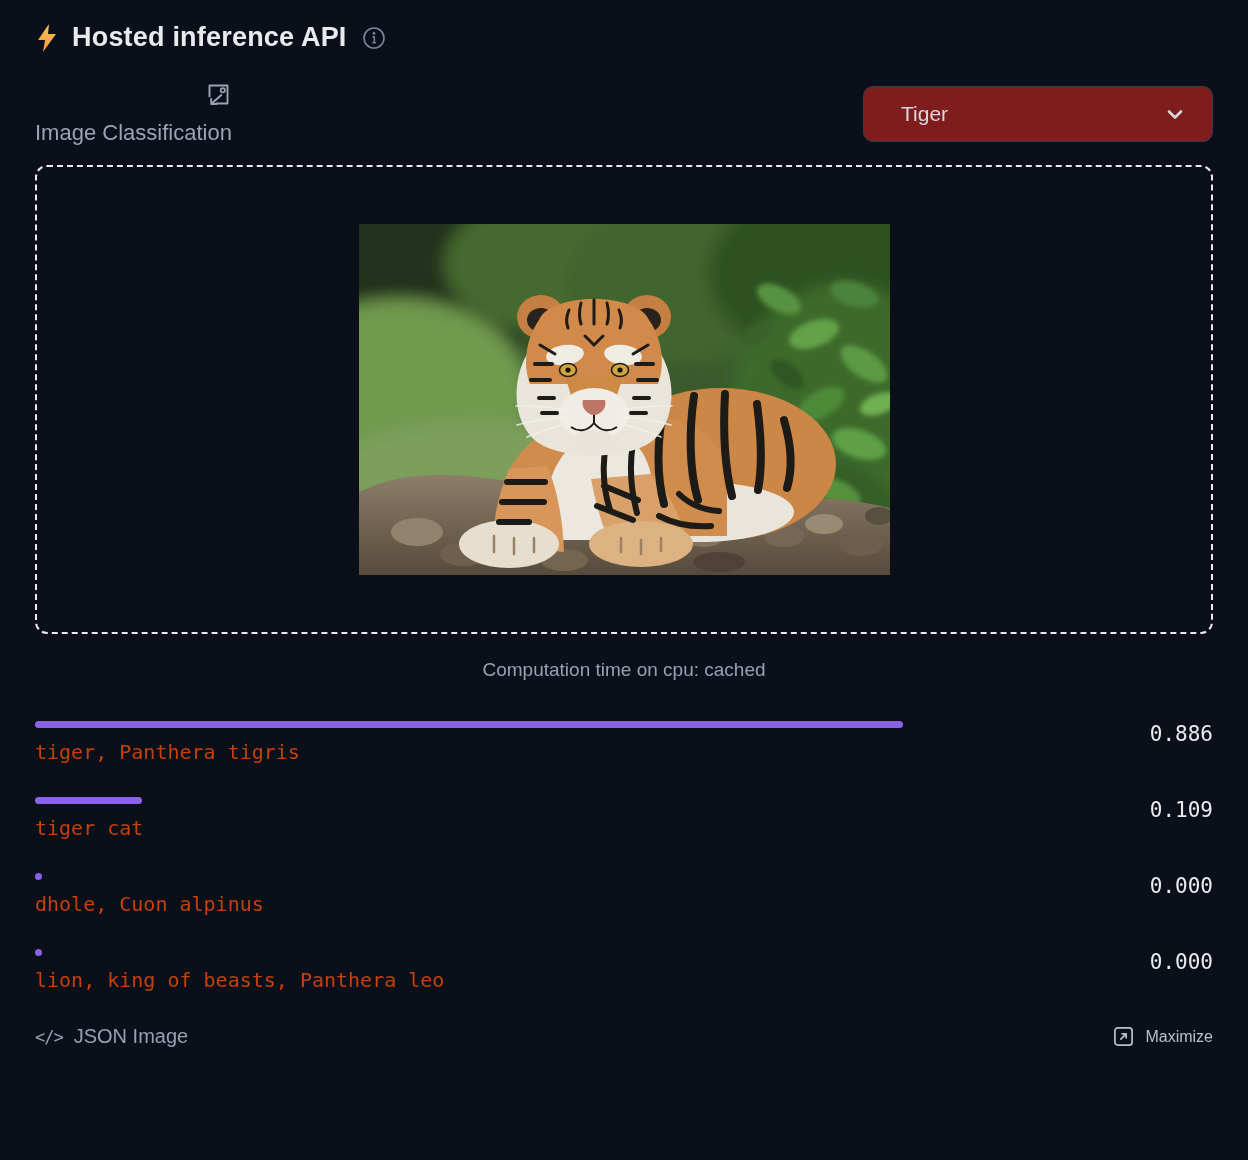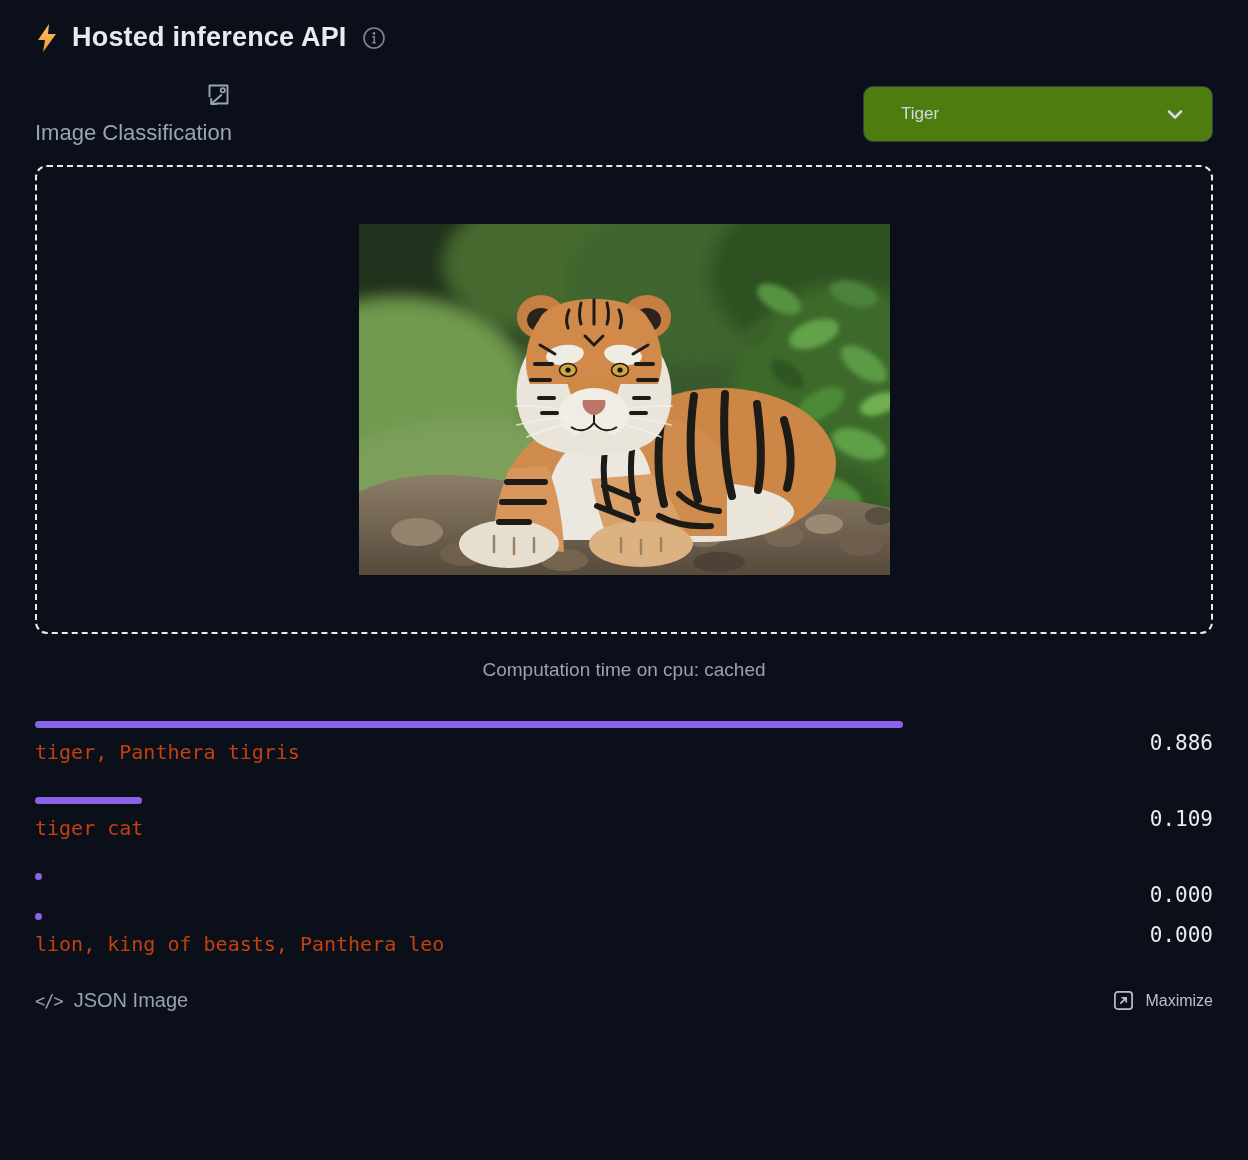--- a/index.html
+++ b/index.html
@@ -9,40 +9,40 @@
   
   .header-row{display:flex;align-items:center;gap:13px;margin-top:2px;}
   .bolt{width:24px;height:30px;flex:0 0 auto;}
   .title{font-size:27px;font-weight:700;color:#e8eaed;letter-spacing:.2px;}
   .info{width:24px;height:24px;margin-left:2px;cursor:pointer;}
 
   
   .task-row{display:flex;justify-content:space-between;align-items:center;margin-top:28px;}
   .task-label{display:flex;align-items:flex-end;gap:12px;color:#9aa4b2;font-size:22px;flex-direction:column;}
   .task-icon{width:27px;height:27px;}
-  .model-select{box-sizing:border-box;width:350px;height:56px;background:#4d7c0f;border:1px solid #343c4e;
+  .model-select{box-sizing:border-box;width:350px;height:56px;background:#7f1d1d;border:1px solid #343c4e;
     border-radius:10px;display:flex;align-items:center;justify-content:space-between;
-    padding:0 25px 0 37px;color:#d4d8df;font-size:17px;cursor:pointer;font-family:inherit;}
+    padding:0 25px 0 37px;color:#d4d8df;font-size:21px;cursor:pointer;font-family:inherit;}
   .chev{width:24px;height:24px;}
 
   
   .dropzone{box-sizing:border-box;margin-top:19px;height:469px;border:2px dashed #e8eaee;border-radius:12px;
     display:flex;align-items:center;justify-content:center;cursor:pointer;}
   .tiger-img{width:531px;height:351px;display:block;}
 
   
   .computation{margin-top:25px;font-size:19px;color:#98a1b0;text-align:center;}
 
   
   .results{margin-top:40px;}
   .result-row{position:relative;margin-bottom:33px;}
   .bar-track{width:980px;height:7px;}
   .bar-fill{height:7px;border-radius:99px;}
   .result-label{margin-top:12px;font-family:"DejaVu Sans Mono",monospace;font-size:20px;line-height:24px;color:#c2410c;white-space:pre;}
-  .result-score{position:absolute;right:0;top:10px;font-family:"DejaVu Sans Mono",monospace;font-size:21px;color:#e9ebee;}
+  .result-score{position:absolute;right:0;top:1px;font-family:"DejaVu Sans Mono",monospace;font-size:21px;color:#e9ebee;}
 
   
   .footer{display:flex;justify-content:space-between;align-items:center;margin-top:20px;}
   .footer-btn{display:flex;align-items:center;gap:11px;background:none;border:none;padding:0;cursor:pointer;font-family:inherit;}
   .json-btn{color:#98a1b0;font-size:20px;}
   .max-btn{color:#b9c0cb;font-size:16px;}
   .code-glyph{font-family:"DejaVu Sans Mono",monospace;font-size:17px;letter-spacing:-1px;color:#98a1b0;}
   .max-icon{width:21px;height:21px;}
 </style>
 </head>
@@ -230,20 +230,21 @@
         <div class="bar-track">
           <div class="bar-fill" style="width: 106.82px; background: rgb(138, 98, 233);"></div>
         </div>
         <div class="result-label">tiger cat</div>
         <div class="result-score">0.109</div>
       </div>
       <div class="result-row">
         <div class="bar-track">
           <div class="bar-fill" style="width: 7px; background: rgb(138, 98, 233);"></div>
         </div>
+        <div class="result-label">dhole, Cuon alpinus</div>
         <div class="result-score">0.000</div>
       </div>
       <div class="result-row">
         <div class="bar-track">
           <div class="bar-fill" style="width: 7px; background: rgb(138, 98, 233);"></div>
         </div>
         <div class="result-label">lion, king of beasts, Panthera leo</div>
         <div class="result-score">0.000</div>
       </div>
     </div>

